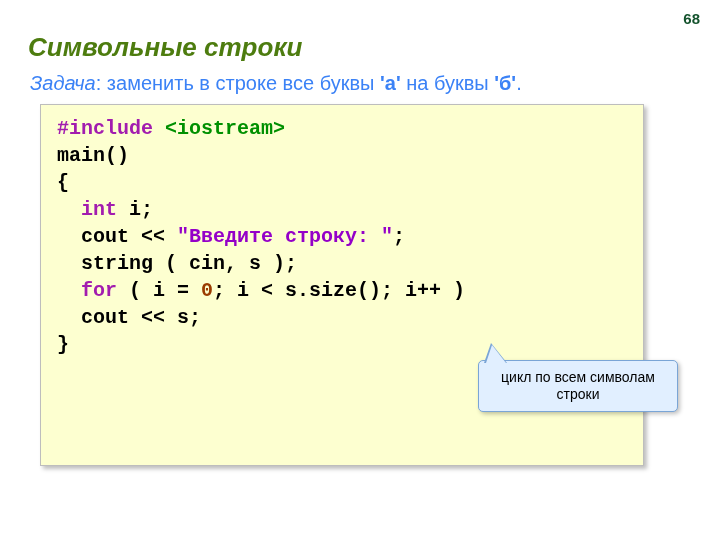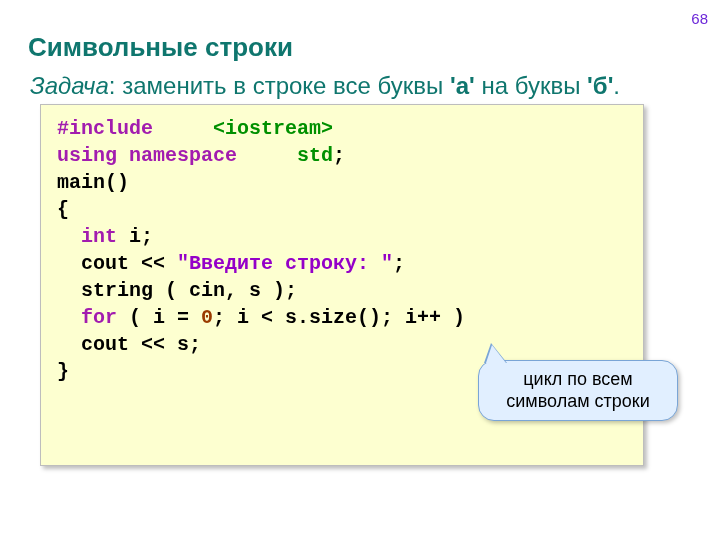--- a/index.html
+++ b/index.html
@@ -7,73 +7,74 @@
     width: 720px;
     height: 540px;
     background: #ffffff;
     font-family: Arial, Helvetica, sans-serif;
     position: relative;
     overflow: hidden;
   }
   .page-number {
     position: absolute;
     top: 10px;
-    right: 12px;
+    right: 20px;
     font-size: 15px;
-    font-weight: normal;
-    color: #6d28d9;
+    font-weight: bold;
+    color: #14532d;
   }
   .title {
     position: absolute;
     top: 32px;
     left: 28px;
     font-size: 26px;
     font-weight: bold;
-    color: #0f766e;
+    color: #4d7c0f;
+    font-style: italic;
   }
   .task {
     position: absolute;
     top: 72px;
     left: 30px;
-    font-size: 24px;
-    color: #0f766e;
+    font-size: 20px;
+    color: #3b82f6;
   }
   .task .italic { font-style: italic; }
   .task .lit { font-weight: bold; }
   .code-box {
     position: absolute;
     top: 104px;
     left: 40px;
     width: 604px;
     height: 362px;
     background: #fdffd0;
     border: 1px solid #bdbdbd;
     box-shadow: 3px 3px 4px rgba(0,0,0,0.25);
     padding: 10px 16px;
     font-family: "Courier New", monospace;
     font-size: 20px;
     font-weight: bold;
     line-height: 1.35;
     color: #000;
   }
   .kw-blue { color: #a21caf; }
-  .kw-green { color: #009000; margin-left: 48px; }
+  .kw-green { color: #009000; }
   .kw-brown { color: #9a3b00; }
   .kw-purple { color: #9400c8; }
   .callout {
     position: absolute;
     top: 360px;
     left: 478px;
     width: 200px;
     background: #e1efff;
     border: 1px solid #7aa5d6;
-    border-radius: 16px;
+    border-radius: 5px;
     box-shadow: 2px 2px 4px rgba(0,0,0,0.25);
     padding: 8px 10px;
-    font-size: 18px;
+    font-size: 14px;
     text-align: center;
     color: #000;
     line-height: 1.2;
   }
   .callout-tail {
     position: absolute;
     top: 345px;
     left: 486px;
     width: 0;
     height: 0;
@@ -100,21 +101,20 @@
 <div class="page-number">68</div>
 
 <div class="title">Символьные строки</div>
 
 <div class="task">
   <span class="italic">Задача</span><span>: заменить в строке все буквы </span><span class="lit">'а'</span><span> на буквы </span><span class="lit">'б'</span><span>.</span>
 </div>
 
 <div class="code-box">
   <div><span class="kw-blue">#include </span><span class="kw-green">&lt;iostream&gt;</span></div>
-  <div><span class="kw-blue">using namespace </span><span class="kw-green">std</span><span>;</span></div>
   <div>main()</div>
   <div>{</div>
   <div style="white-space: pre;"><span class="kw-blue">  int </span><span>i;</span></div>
   <div style="white-space: pre;"><span>  cout &lt;&lt; </span><span class="kw-purple">"Введите строку: "</span><span>;</span></div>
   <div style="white-space: pre;">  string ( cin, s );</div>
   <div style="white-space: pre;"><span class="kw-blue">  for</span><span> ( i = </span><span class="kw-brown">0</span><span>; i &lt; s.size(); i++ )</span></div>
   <div style="white-space: pre; font-family: Liberation Mono, monospace;">  cout &lt;&lt; s;</div>
   <div>}</div>
 </div>
 

